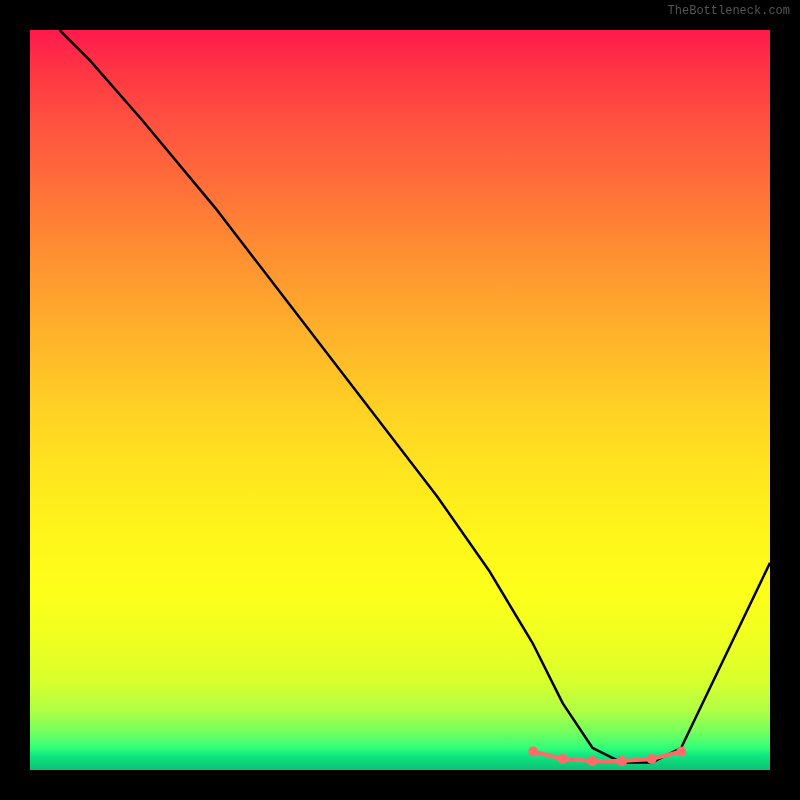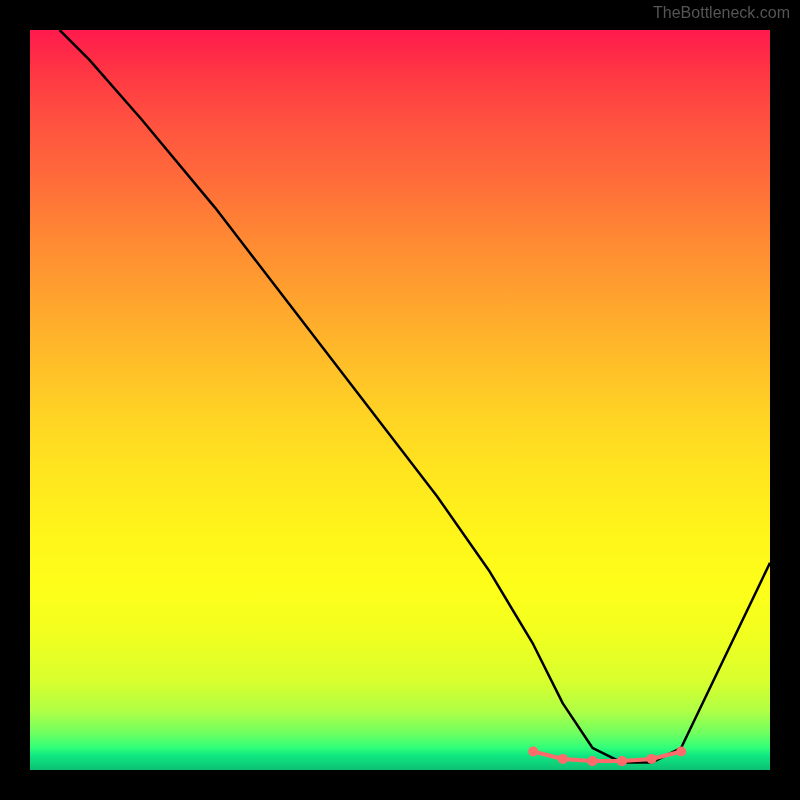--- a/index.html
+++ b/index.html
@@ -8,23 +8,24 @@
     height: 800px;
     background: #000;
     position: relative;
     font-family: Arial, sans-serif;
   }
   .watermark {
     position: absolute;
     top: 4px;
     right: 10px;
     color: #555;
-    font-size: 16px;
+    font-size: 12px;
     font-weight: 500;
     z-index: 10;
+    font-family: Liberation Mono, monospace;
   }
   .chart-area {
     position: absolute;
     top: 30px;
     left: 30px;
     width: 740px;
     height: 740px;
     background: linear-gradient(to bottom,
       #ff1a4d 0%,
       #ff3344 5%,

